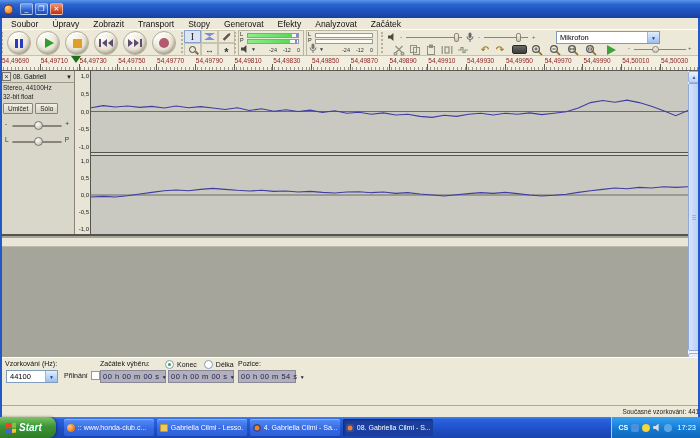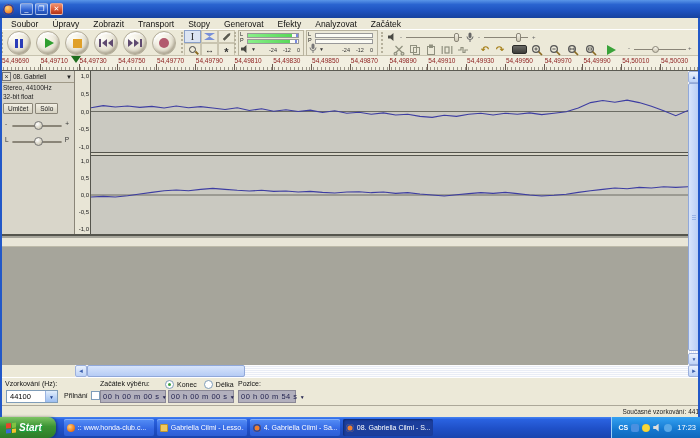--- a/index.html
+++ b/index.html
@@ -126,21 +126,21 @@
   
   #hscroll{position:absolute;left:0;top:365px;width:700px;height:12px;background:#ece9d8;}
   #htrack{position:absolute;left:75px;right:0;top:0;height:12px;background:#f3f5fa;
     background-image:repeating-linear-gradient(180deg,#fdfdfe 0 1px,#e9edf6 1px 2px);}
   .hbtn{position:absolute;top:0;width:12px;height:12px;border-radius:2px;border:1px solid #9cb0dc;
     background:linear-gradient(180deg,#eaf1fd,#bdd2f6);display:flex;align-items:center;justify-content:center;font-size:6px;color:#3a5fae;}
   #hthumb{position:absolute;left:12px;top:0;width:158px;height:12px;border-radius:2px;border:1px solid #90a8da;
     background:linear-gradient(180deg,#d7e4fb,#b6ccf5);}
 
   
-  #seltoolbar{position:absolute;left:0;top:377px;width:700px;height:28px;background:#ece9d8;border-top:1px solid #fff;}
+  #seltoolbar{position:absolute;left:0;top:357px;width:700px;height:28px;background:#ece9d8;border-top:1px solid #fff;}
   .sel-label{position:absolute;top:2px;font-size:7px;color:#111;white-space:nowrap;}
   .timefield{position:absolute;top:12px;height:13px;background:#b2b0bd;border:1px solid #8a8896;
     display:flex;align-items:center;padding:0 2px;}
   .timefield .digits{font-size:7.5px;color:#23234f;font-weight:normal;letter-spacing:.5px;white-space:nowrap;}
   .timefield .tf-caret{font-size:5px;color:#23234f;margin-left:2px;}
   #snap-row{position:absolute;left:64px;top:13px;display:flex;align-items:center;gap:3px;}
   #snap-row .lab{font-size:7px;color:#111;}
   .checkbox{width:9px;height:9px;background:#fff;border:1px solid #7f9db9;}
   .radio-row{position:absolute;left:165px;top:2px;display:flex;align-items:center;gap:3px;}
   .radio{width:9px;height:9px;border-radius:50%;background:#fff;border:1px solid #7f9db9;position:relative;}
@@ -330,20 +330,24 @@
           <line x1="4" y1="8" x2="4" y2="10" stroke="#666" stroke-width="1"></line>
         </svg>
       <span class="endmark">-</span>
       <span class="hslider" style="width:44px">
           <span class="line"></span>
           <span class="thumb" style="left:32px"></span>
         </span>
       <span class="endmark">+</span>
     </div>
 
+    <div class="xp-combo" style="left:556px;top:1px;width:104px">
+      <span class="val">Mikrofon</span>
+      <span class="combo-btn">▼</span>
+    </div>
 
     <div class="mini" style="left:392px">
         <svg width="12" height="12" viewBox="0 0 12 12" stroke="#90907f" fill="none" stroke-width="1.2">
           <line x1="2.5" y1="2" x2="9.5" y2="9"></line>
           <line x1="9.5" y1="2" x2="2.5" y2="9"></line>
           <circle cx="2.5" cy="9.8" r="1.4"></circle>
           <circle cx="9.5" cy="9.8" r="1.4"></circle>
         </svg>
       </div>
     <div class="mini" style="left:408px">

